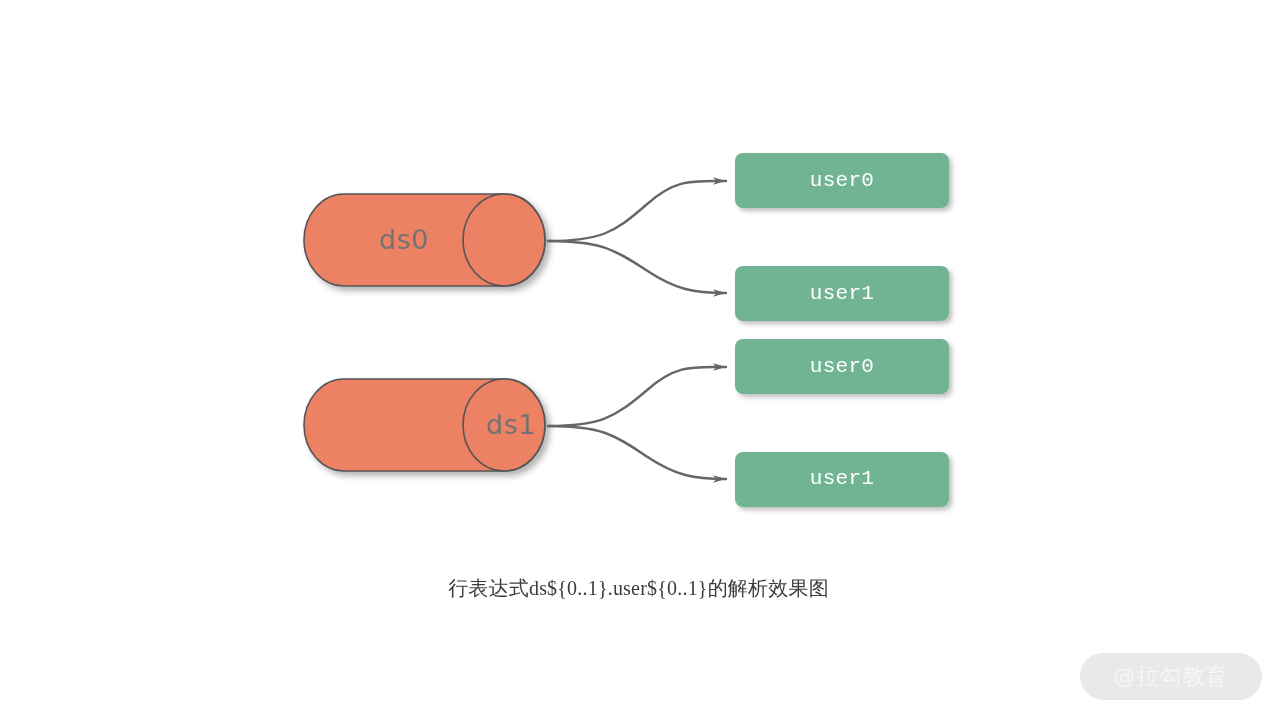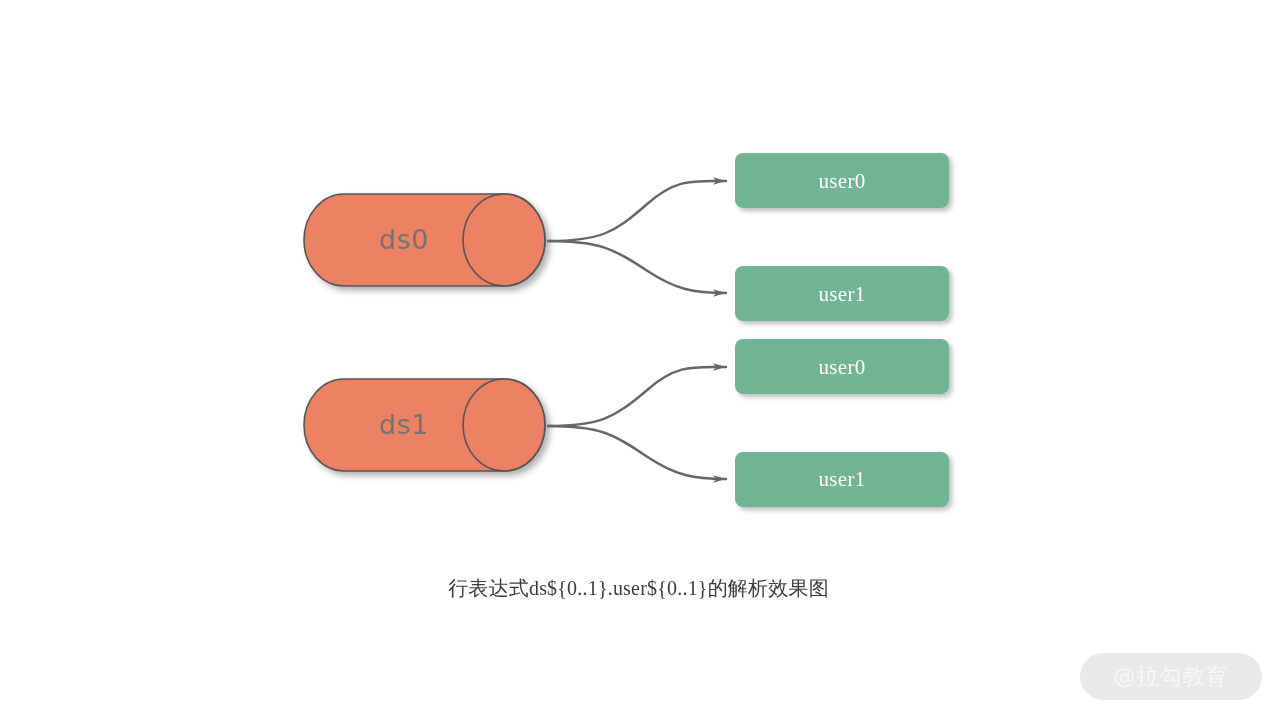--- a/index.html
+++ b/index.html
@@ -35,30 +35,30 @@
   .ds-label {
     position: absolute;
     color: #737373;
     font-size: 27px;
     font-weight: 400;
     letter-spacing: 0.5px;
     font-family: "DejaVu Sans", "Liberation Sans", sans-serif;
     white-space: nowrap;
   }
   .ds0-label { left: 304px; top: 224px; width: 200px; text-align: center; }
-  .ds1-label { left: 304px; top: 409px; width: 200px; text-align: center; }
+  .ds1-label { left: 304px; top: 409px; width: 200px; text-align: right; padding-left: 32px; }
 
   
   .tbl-label {
     position: absolute;
     color: #ffffff;
     font-size: 21px;
     font-weight: 400;
     letter-spacing: 0.3px;
-    font-family: Liberation Serif, serif;
+    font-family: Liberation Mono, monospace;
     white-space: nowrap;
     text-align: center;
     width: 214px;
   }
   .tbl-0 { left: 735px; top: 169px; }
   .tbl-1 { left: 735px; top: 282px; }
   .tbl-2 { left: 735px; top: 355px; }
   .tbl-3 { left: 735px; top: 467px; }
 
   

